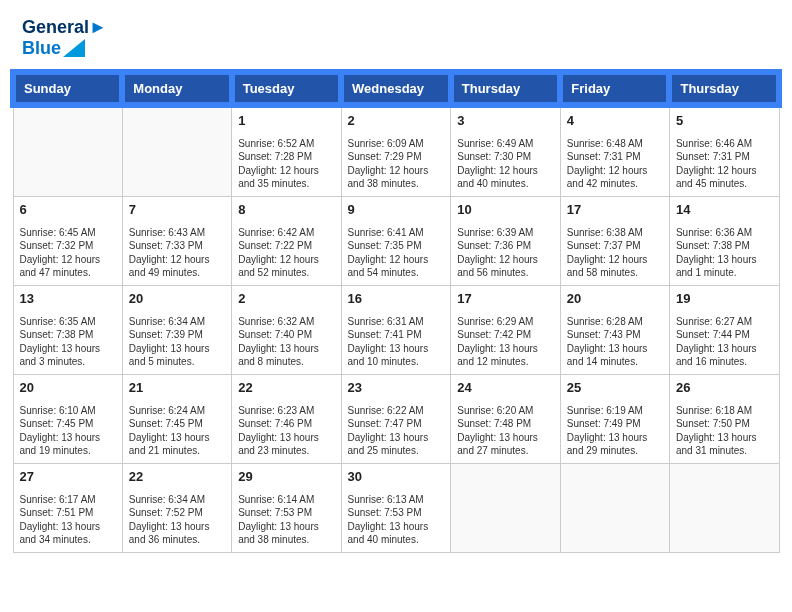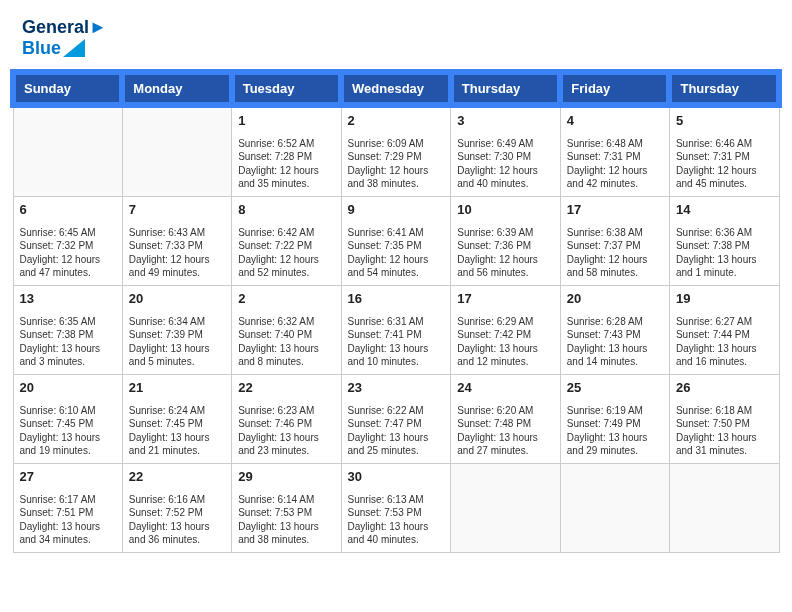--- a/index.html
+++ b/index.html
@@ -287,21 +287,21 @@
       </tr>
       <tr>
         <td>
           <span class="day-number">27</span>
           <div class="day-info">Sunrise: 6:17 AM
 Sunset: 7:51 PM
 Daylight: 13 hours and 34 minutes.</div>
         </td>
         <td>
           <span class="day-number">22</span>
-          <div class="day-info">Sunrise: 6:16 AM
+          <div class="day-info">Sunrise: 6:34 AM
 Sunset: 7:52 PM
 Daylight: 13 hours and 36 minutes.</div>
         </td>
         <td>
           <span class="day-number">29</span>
           <div class="day-info">Sunrise: 6:14 AM
 Sunset: 7:53 PM
 Daylight: 13 hours and 38 minutes.</div>
         </td>
         <td>

